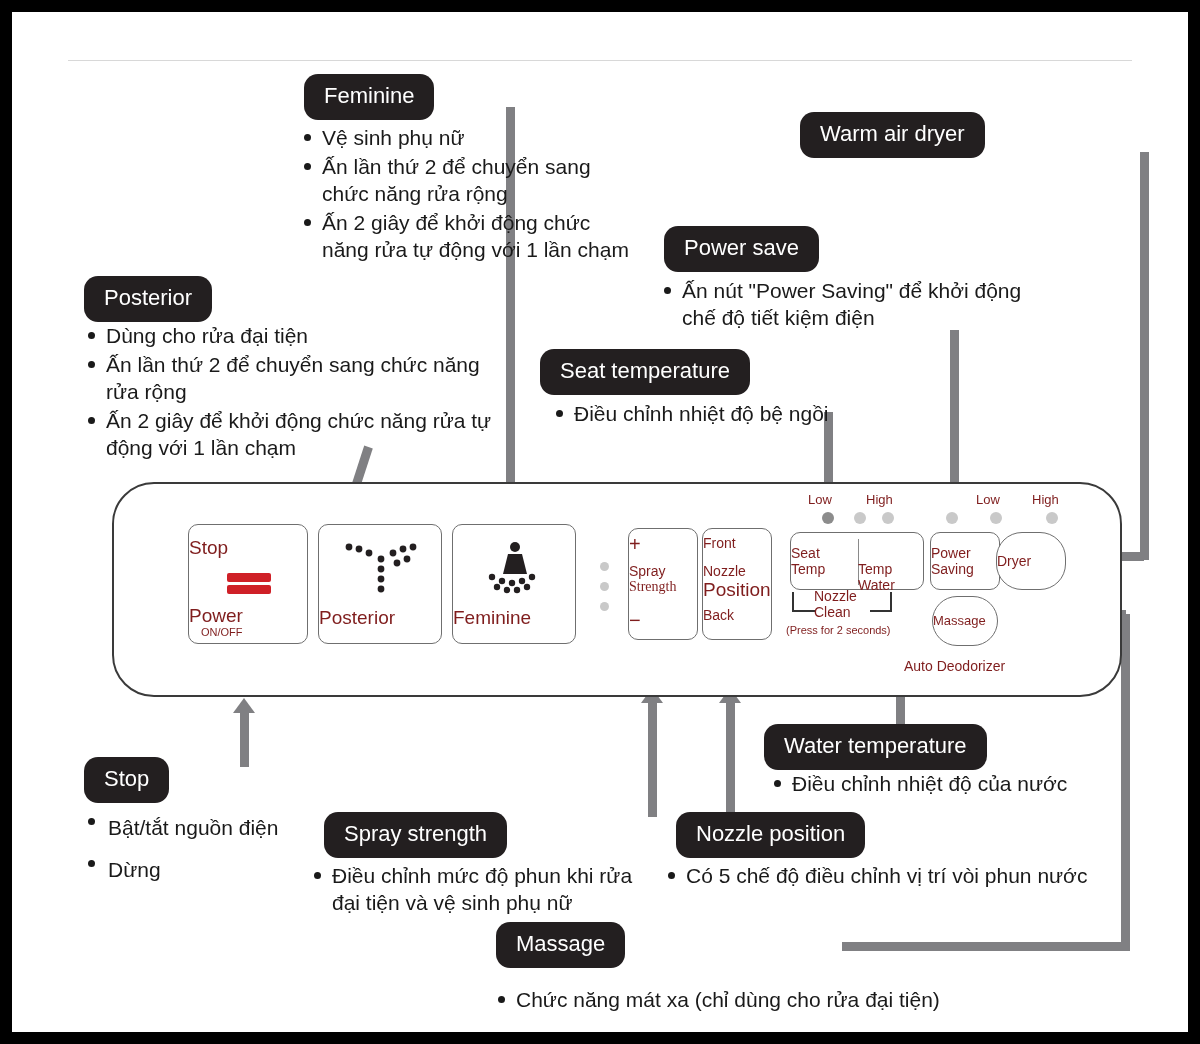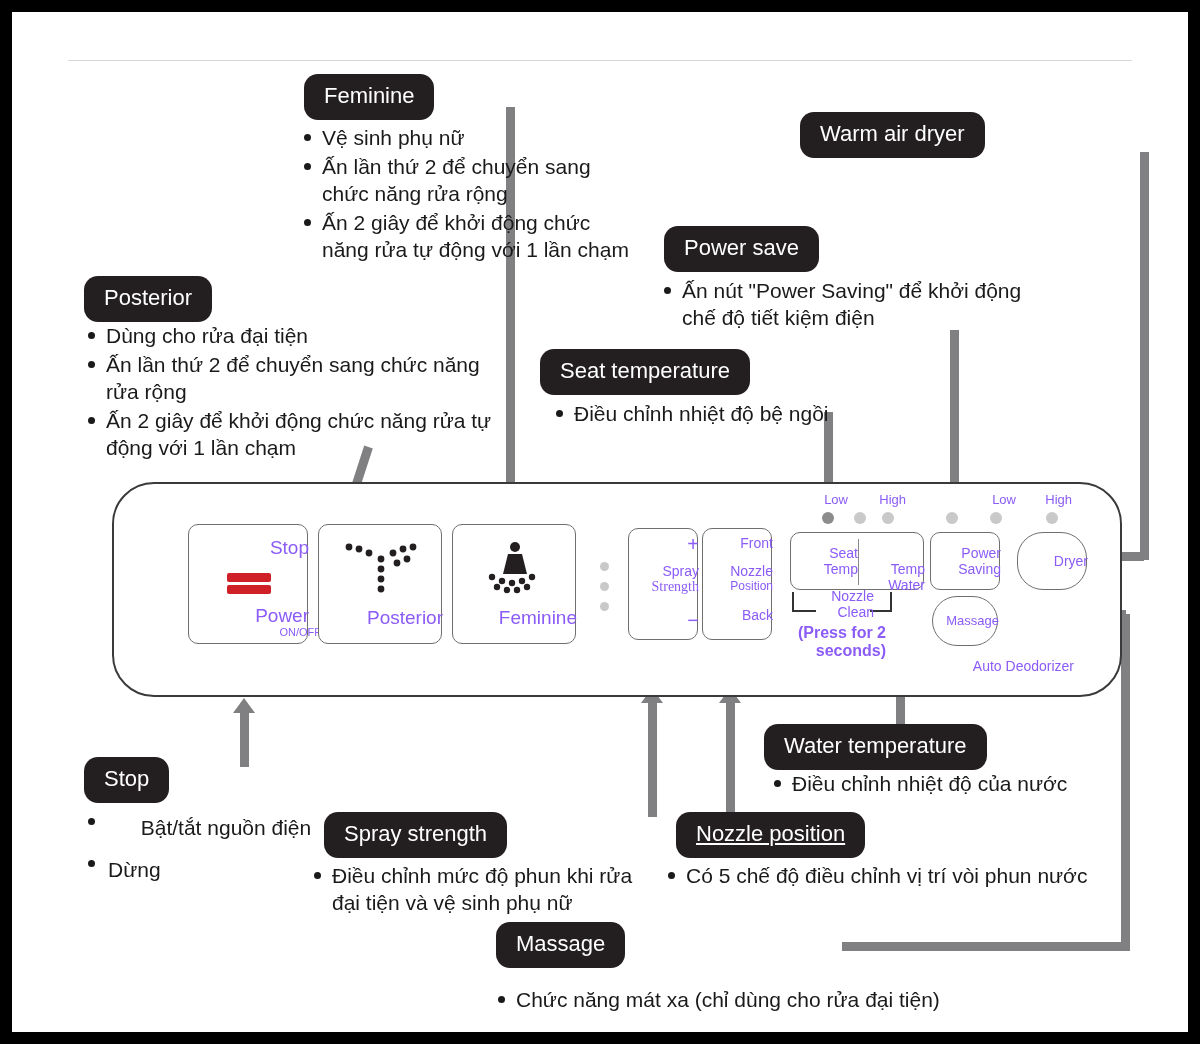--- a/index.html
+++ b/index.html
@@ -75,21 +75,21 @@
   .btn {
     position:absolute;
     border:1.6px solid #6f6f6f;
     border-radius:10px;
     background:#fff;
     text-align:center;
     color:#1a1a1a;
     box-sizing:border-box;
   }
   .btn.round { border-radius:26px; }
-  .lbl { position:absolute; text-align:right; color:#8b5cf6; }
+  .lbl { position:absolute; text-align:left; color:#7f1d1d; }
 
   .dot { position:absolute; width:12px; height:12px; border-radius:50%; background:#c9c9c9; }
   .dot.dark { background:#8c8c8c; }
 
   .spraydots { position:absolute; }
   .spraydots i {
     display:block; width:9px; height:9px; border-radius:50%;
     background:#c9c9c9; margin-bottom:11px;
   }
 
@@ -180,33 +180,33 @@
   <div class="pill" style="left:752px; top:712px;">Water temperature</div>
   <div class="block" style="left:758px; top:758px; width:360px;">
     <ul>
         <li>Điều chỉnh nhiệt độ của nước</li>
       </ul>
   </div>
 
   <div class="pill" style="left:72px; top:745px;">Stop</div>
   <div class="block" style="left:72px; top:796px; width:260px; line-height:40px;">
     <ul>
-      <li style="padding-left:24px;text-align:center;">Bật/tắt nguồn điện</li>
+      <li style="padding-left:24px;">Bật/tắt nguồn điện</li>
       <li style="padding-left:24px;"> Dừng</li>
     </ul>
   </div>
 
   <div class="pill" style="left:312px; top:800px;">Spray strength</div>
   <div class="block" style="left:298px; top:850px; width:350px;">
     <ul>
         <li>Điều chỉnh mức độ phun khi rửa đại tiện và vệ sinh phụ nữ</li>
       </ul>
   </div>
 
-  <div class="pill" style="left:664px; top:800px;text-decoration:underline;">Nozzle position</div>
+  <div class="pill" style="left:664px; top:800px;">Nozzle position</div>
   <div class="block" style="left:652px; top:850px; width:440px;">
     <ul>
         <li>Có 5 chế độ điều chỉnh vị trí vòi phun nước</li>
       </ul>
   </div>
 
   <div class="pill" style="left:484px; top:910px;">Massage</div>
   <div class="block" style="left:482px; top:958px; width:500px;margin-top:16px;">
     <ul>
         <li>Chức năng mát xa (chỉ dùng cho rửa đại tiện)</li>
@@ -271,21 +271,21 @@
     <div class="btn" style="left:514px; top:44px; width:70px; height:112px;">
       <div class="lbl" style="left:0; top:4px; width:70px; font-size:20px;">+</div>
       <div class="lbl" style="left:0; top:34px; width:70px; font-size:14px;">Spray</div>
       <div class="lbl" style="left:0; top:50px; width:70px; font-size:14px;font-family:Liberation Serif, serif;">Strength</div>
       <div class="lbl" style="left:0; top:80px; width:70px; font-size:20px;">−</div>
     </div>
 
     <div class="btn" style="left:588px; top:44px; width:70px; height:112px;">
       <div class="lbl" style="left:0; top:6px; width:70px; font-size:14px;">Front</div>
       <div class="lbl" style="left:0; top:34px; width:70px; font-size:14px;">Nozzle</div>
-      <div class="lbl" style="left:0; top:50px; width:70px; font-size:12px;">Position</div>
+      <div class="lbl" style="left:0; top:50px; width:70px; font-size:19px;">Position</div>
       <div class="lbl" style="left:0; top:78px; width:70px; font-size:14px;">Back</div>
     </div>
 
     <div class="lbl" style="left:694px; top:8px; width:40px; font-size:13px;">Low</div>
     <div class="lbl" style="left:752px; top:8px; width:40px; font-size:13px;">High</div>
     <div class="dot dark" style="left:708px; top:28px;"></div>
     <div class="dot" style="left:740px; top:28px;"></div>
     <div class="dot" style="left:768px; top:28px;"></div>
 
     <div class="btn" style="left:676px; top:48px; width:134px; height:58px;">
@@ -300,31 +300,31 @@
     <div class="lbl" style="left:918px; top:8px; width:40px; font-size:13px;">High</div>
     <div class="dot" style="left:832px; top:28px;"></div>
     <div class="dot" style="left:876px; top:28px;"></div>
     <div class="dot" style="left:932px; top:28px;"></div>
 
     <div class="btn" style="left:816px; top:48px; width:70px; height:58px;">
       <div class="lbl" style="left:0; top:12px; width:70px; font-size:14px;">Power</div>
       <div class="lbl" style="left:0; top:28px; width:70px; font-size:14px;">Saving</div>
     </div>
 
-    <div class="btn round" style="left:903px; top:48px; width:70px; height:58px;">
+    <div class="btn round" style="left:882px; top:48px; width:70px; height:58px;">
       <div class="lbl" style="left:0; top:20px; width:70px; font-size:14px;">Dryer</div>
     </div>
 
     <div class="brk" style="left:678px; top:108px; width:2px; height:20px;"></div>
     <div class="brk" style="left:678px; top:126px; width:24px; height:2px;"></div>
     <div class="brk" style="left:776px; top:108px; width:2px; height:20px;"></div>
     <div class="brk" style="left:756px; top:126px; width:22px; height:2px;"></div>
     <div class="lbl" style="left:700px; top:104px; width:60px; font-size:14px;">Nozzle</div>
     <div class="lbl" style="left:700px; top:120px; width:60px; font-size:14px;">Clean</div>
-    <div class="lbl" style="left:648px; top:140px; width:124px; font-size:16px;font-weight:bold;">(Press for 2 seconds)</div>
+    <div class="lbl" style="left:672px; top:140px; width:124px; font-size:11px;">(Press for 2 seconds)</div>
 
     <div class="btn round" style="left:818px; top:112px; width:66px; height:50px;">
       <div class="lbl" style="left:0; top:16px; width:66px; font-size:13px;">Massage</div>
     </div>
     <div class="lbl" style="left:790px; top:174px; width:170px; font-size:14px;">Auto Deodorizer</div>
 
   </div>
 </div>
 
 </body></html>

